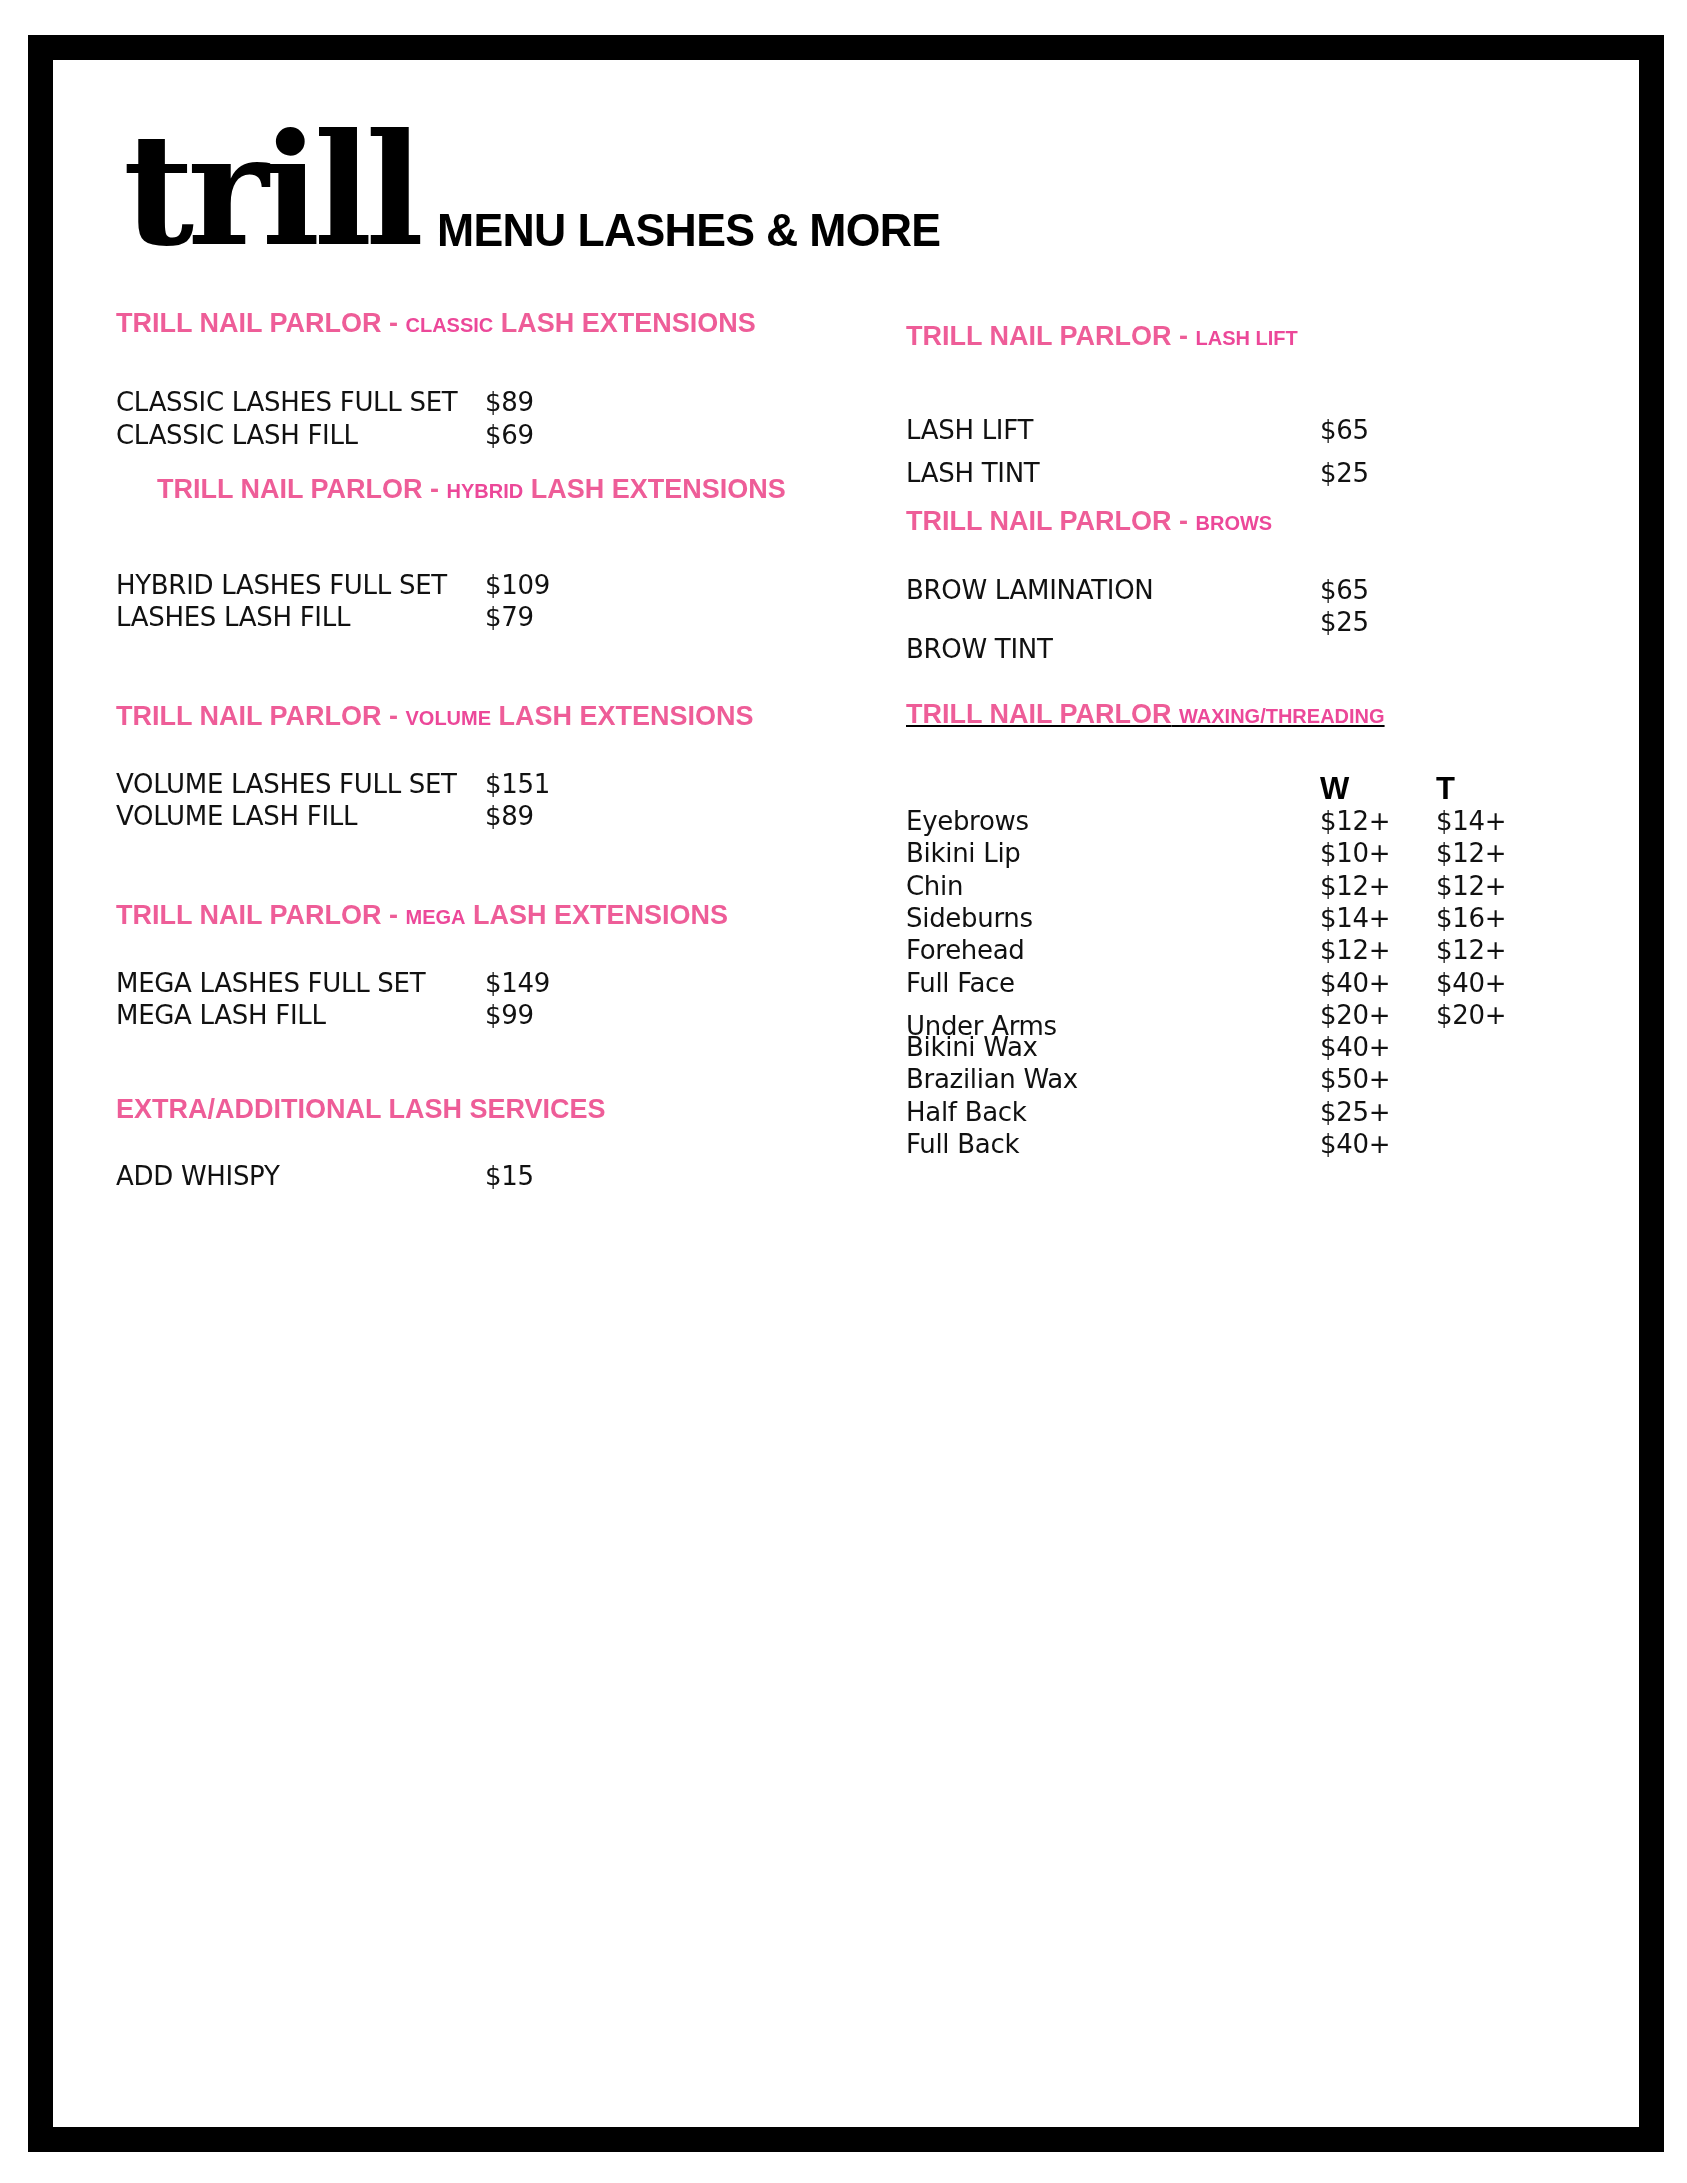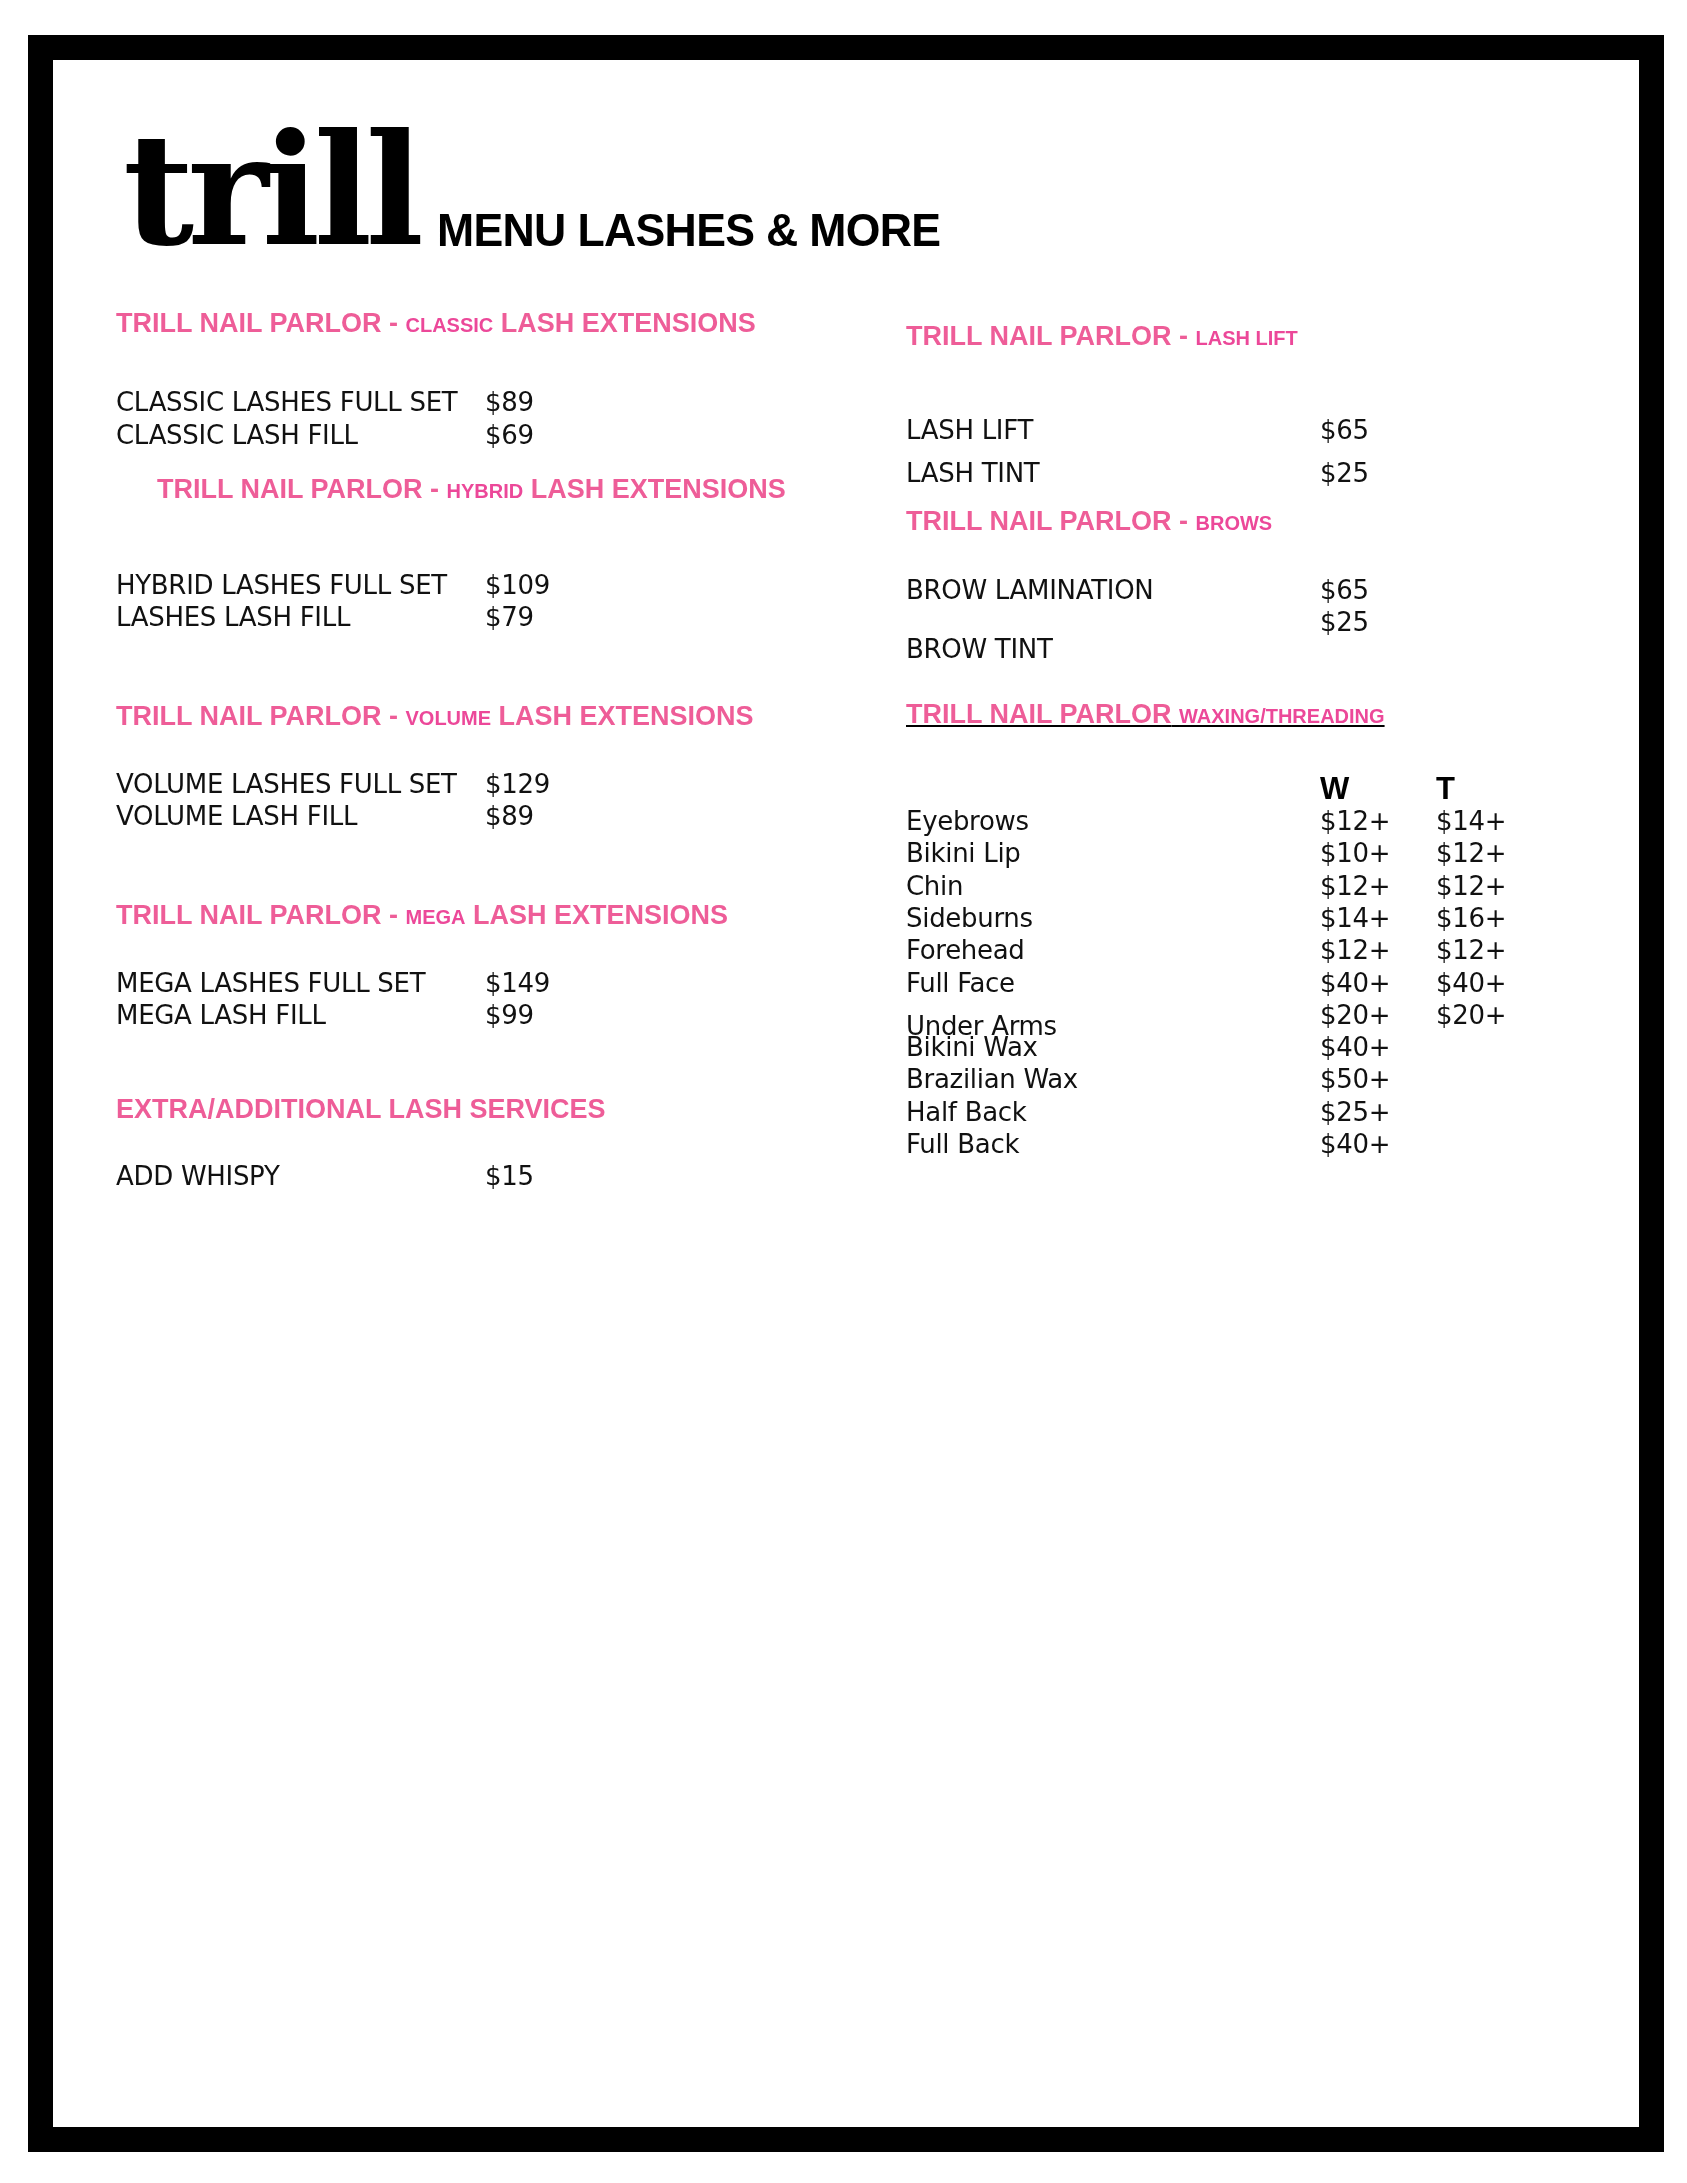--- a/index.html
+++ b/index.html
@@ -60,21 +60,21 @@
 <div class="abs item" style="left:485px; top:572px;">$109</div>
 <div class="abs item" style="left:116px; top:604px;">LASHES LASH FILL</div>
 <div class="abs item" style="left:485px; top:604px;">$79</div>
 
 <div class="abs hdr" style="left:116px; top:703px;">
   <span class="pink">TRILL NAIL PARLOR -</span>
   <span class="black">VOLUME</span>
   <span class="pink">LASH EXTENSIONS</span>
 </div>
 <div class="abs item" style="left:116px; top:771px;">VOLUME LASHES FULL SET</div>
-<div class="abs item" style="left:485px; top:771px;">$129</div>
+<div class="abs item" style="left:485px; top:771px;">$151</div>
 <div class="abs item" style="left:116px; top:803px;">VOLUME LASH FILL</div>
 <div class="abs item" style="left:485px; top:803px;">$89</div>
 
 <div class="abs hdr" style="left:116px; top:902px;">
   <span class="pink">TRILL NAIL PARLOR -</span>
   <span class="black">MEGA</span>
   <span class="pink">LASH EXTENSIONS</span>
 </div>
 <div class="abs item" style="left:116px; top:970px;">MEGA LASHES FULL SET</div>
 <div class="abs item" style="left:485px; top:970px;">$149</div>

